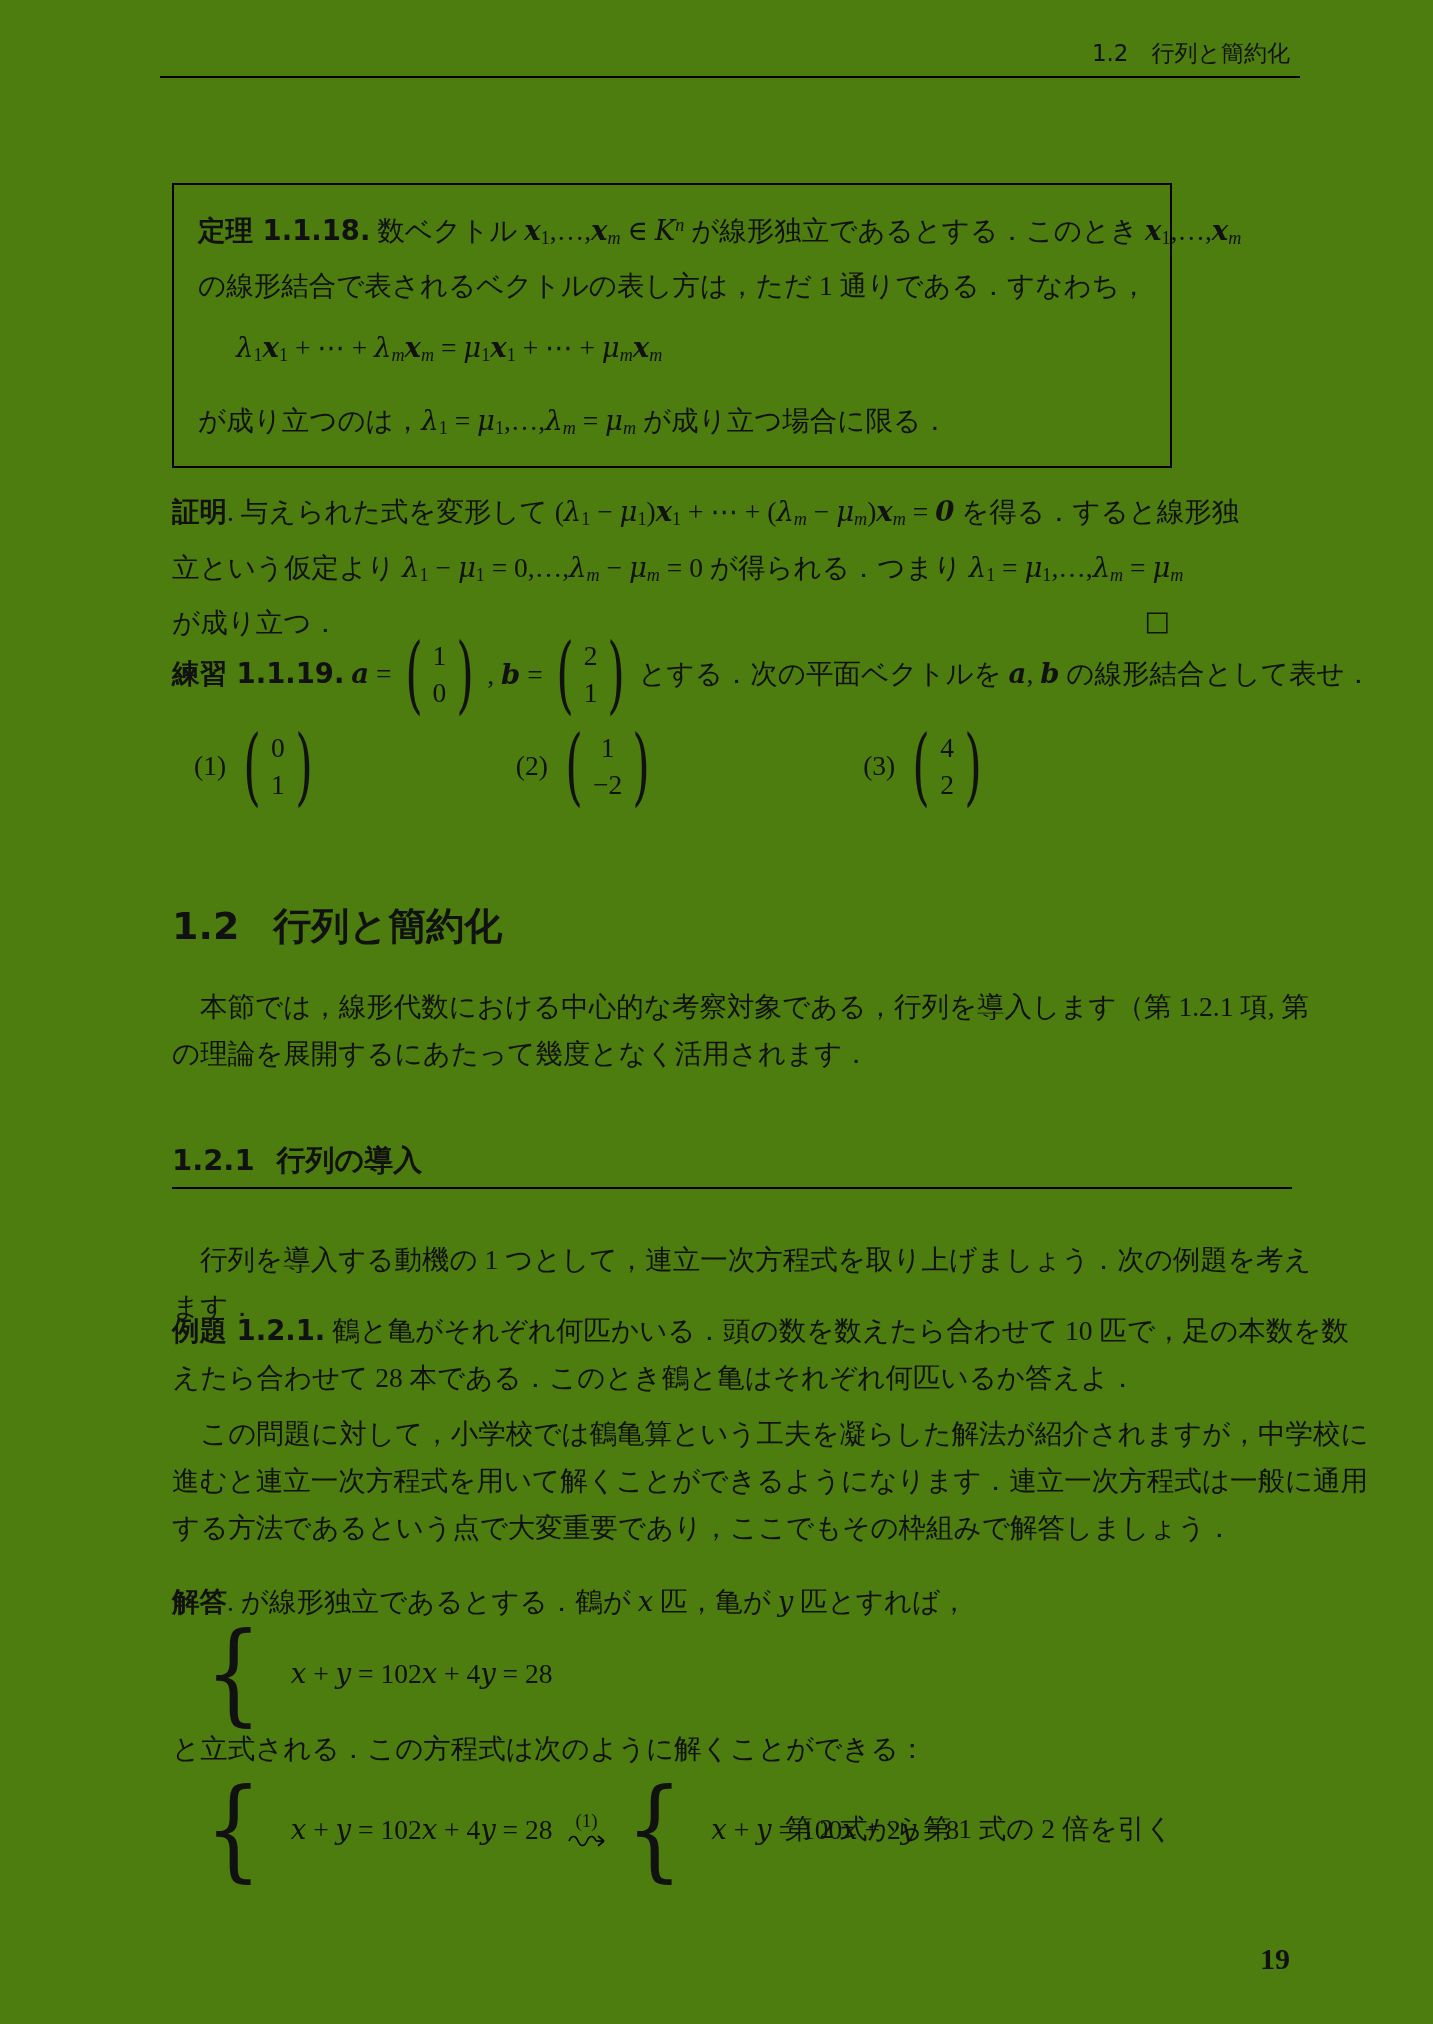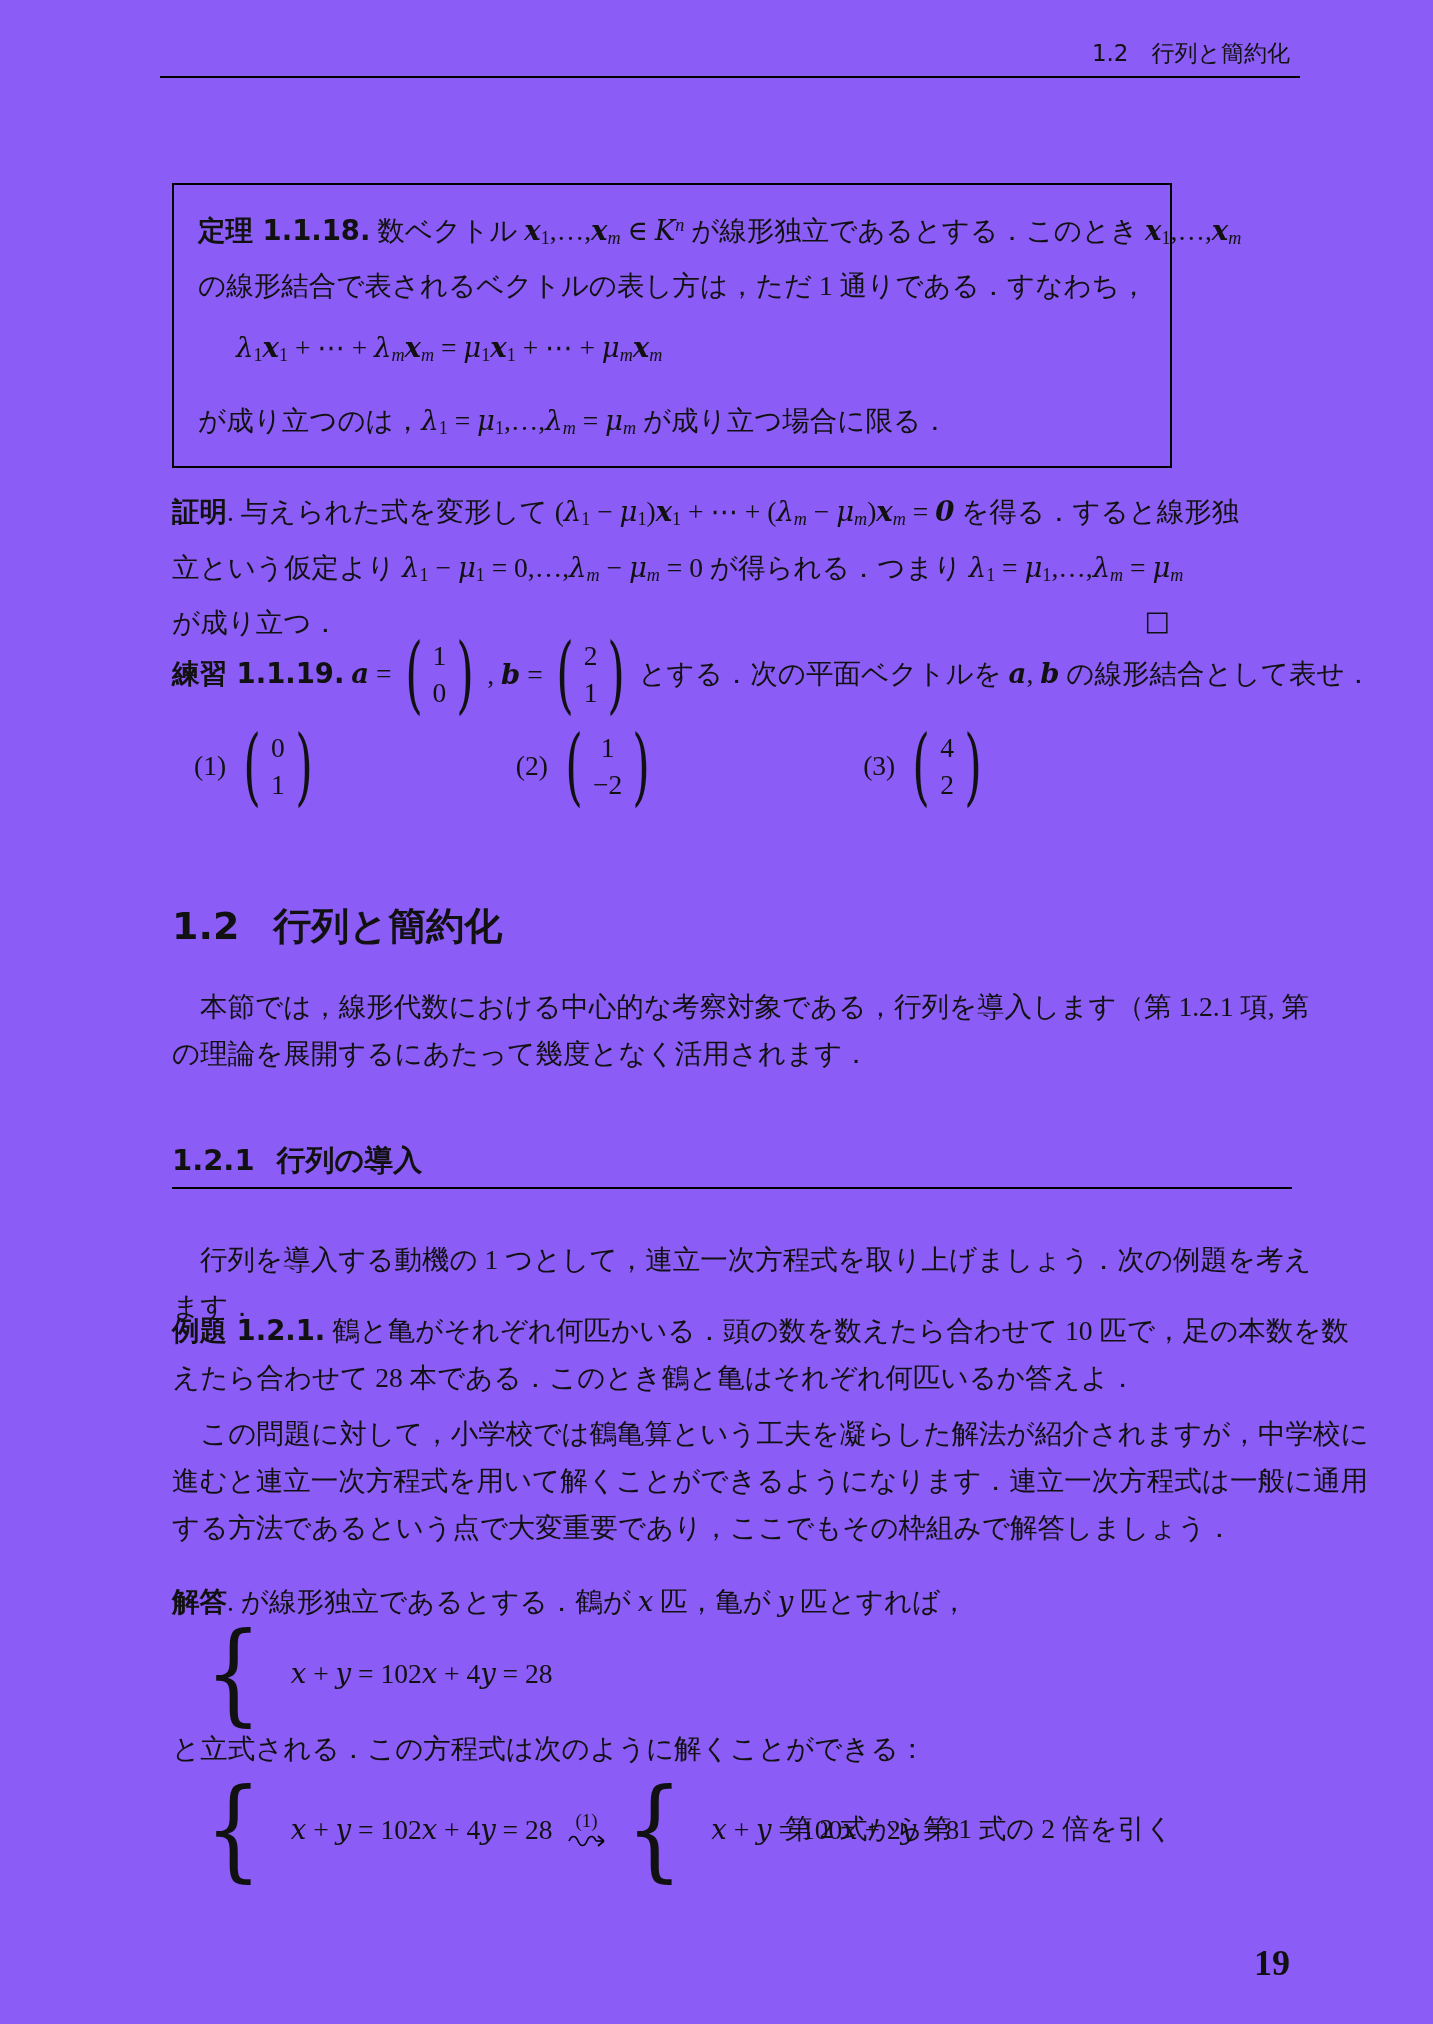--- a/index.html
+++ b/index.html
@@ -1,19 +1,19 @@
 <!DOCTYPE html>
 <html><head>
 <meta charset="utf-8">
 <style>
   * { margin:0; padding:0; box-sizing:border-box; }
   html,body { background:#e9e9e9; }
   body { font-family:"Liberation Serif","DejaVu Serif",serif; color:#111; }
   .page {
-    position:relative; width:1433px; height:2024px; background:#8b5cf6;
+    position:relative; width:1433px; height:2024px; background:#4d7c0f;
     margin:0 auto; overflow:hidden;
   }
   .abs { position:absolute; }
   .col { position:absolute; left:172px; width:1000px; }
 
   
   .bodyline { font-size:27.5px; line-height:47px; white-space:nowrap; }
   .indent { text-indent:28px; }
 
   
@@ -88,21 +88,21 @@
   .transform-row { top:1771px; height:116px; display:flex; align-items:center;
                    padding-left:28px; }
   .transform-row .sys-row { line-height:58px; }
   .arrow-block { display:flex; flex-direction:column; align-items:center;
                  margin:0 14px; }
   .arrow-label { font-size:19px; line-height:22px; }
   .trans-note { position:absolute; left:613px; top:50%; transform:translateY(-50%);
                 font-size:27.5px; white-space:nowrap; }
 
   
-  .page-number { top:1942px; right:143px; font-size:36px; font-weight:700; }
+  .page-number { top:1942px; right:143px; font-size:30px; font-weight:700; }
 </style>
 </head>
 <body>
 
 <div class="page">
 
   <div class="abs running-head">1.2　行列と簡約化</div>
   <div class="abs header-rule"></div>
 
   <div class="col theorem-box">

